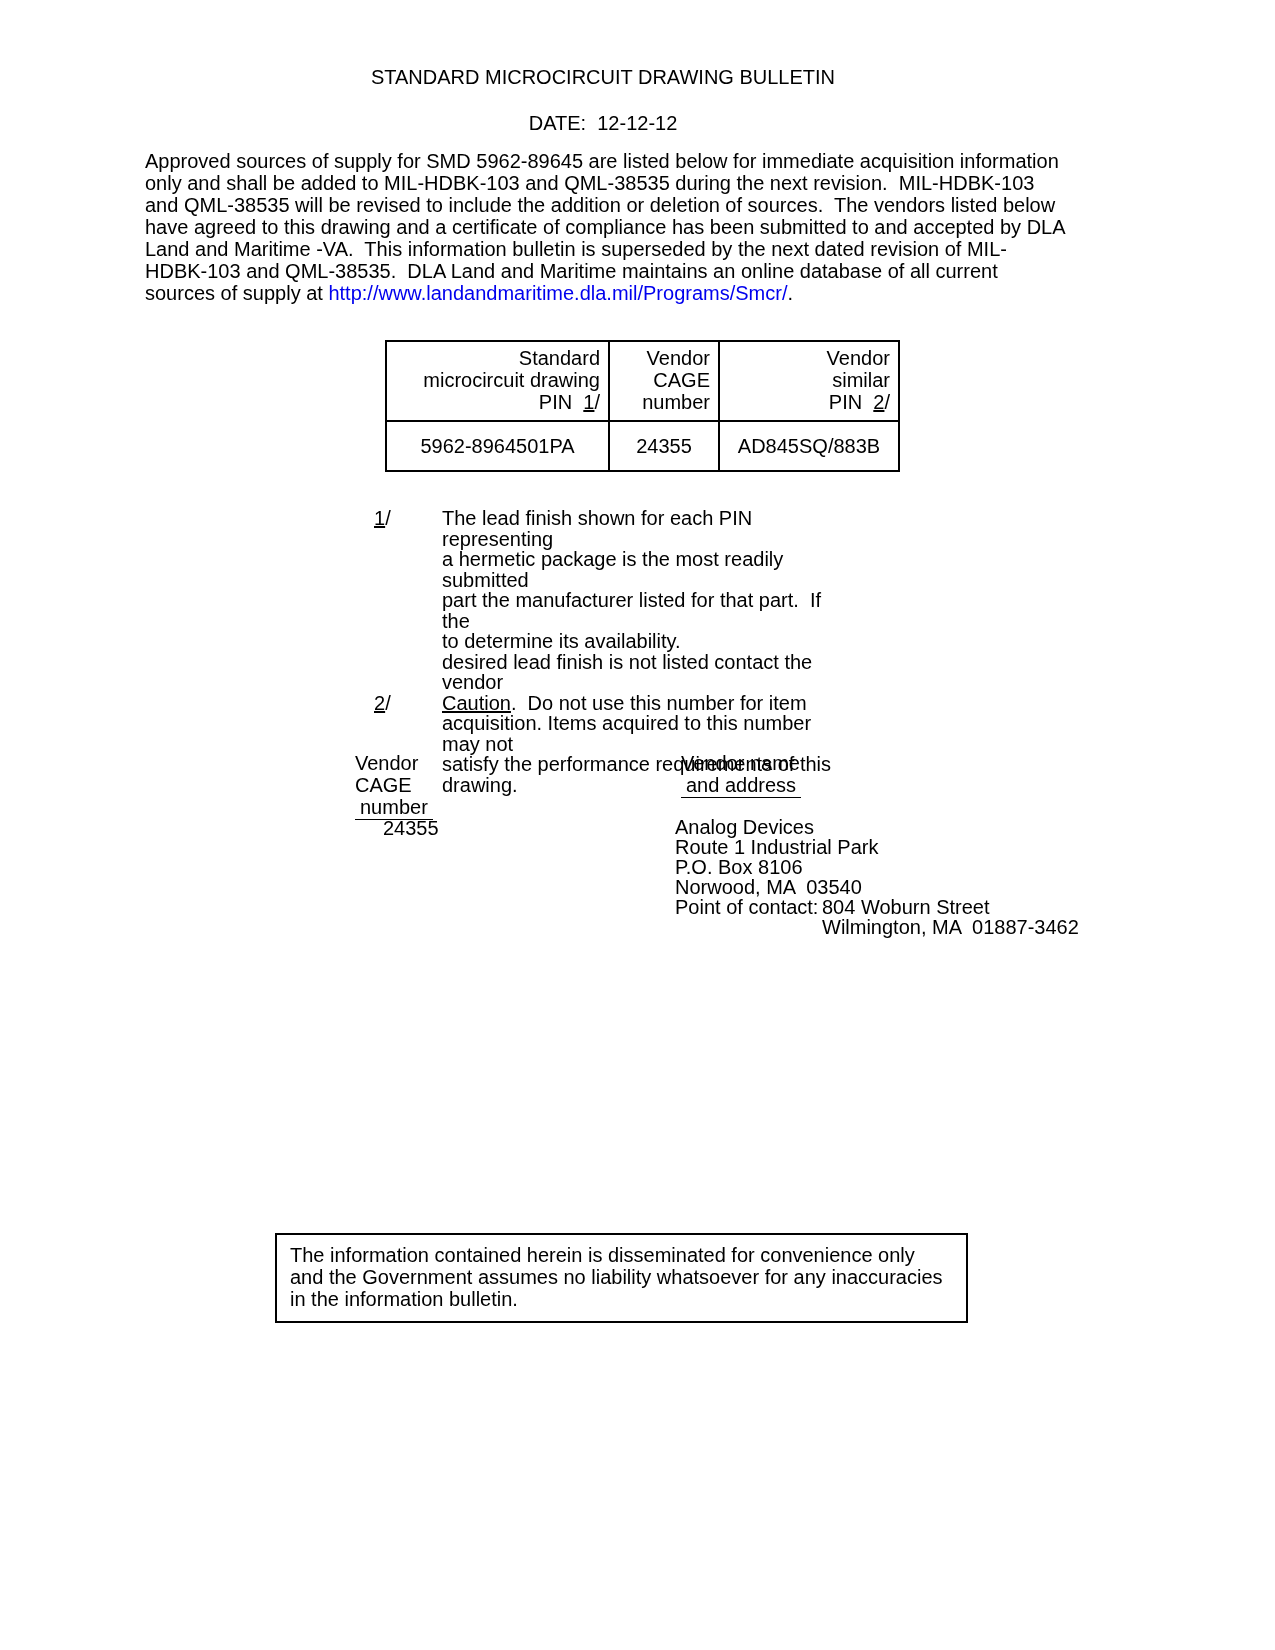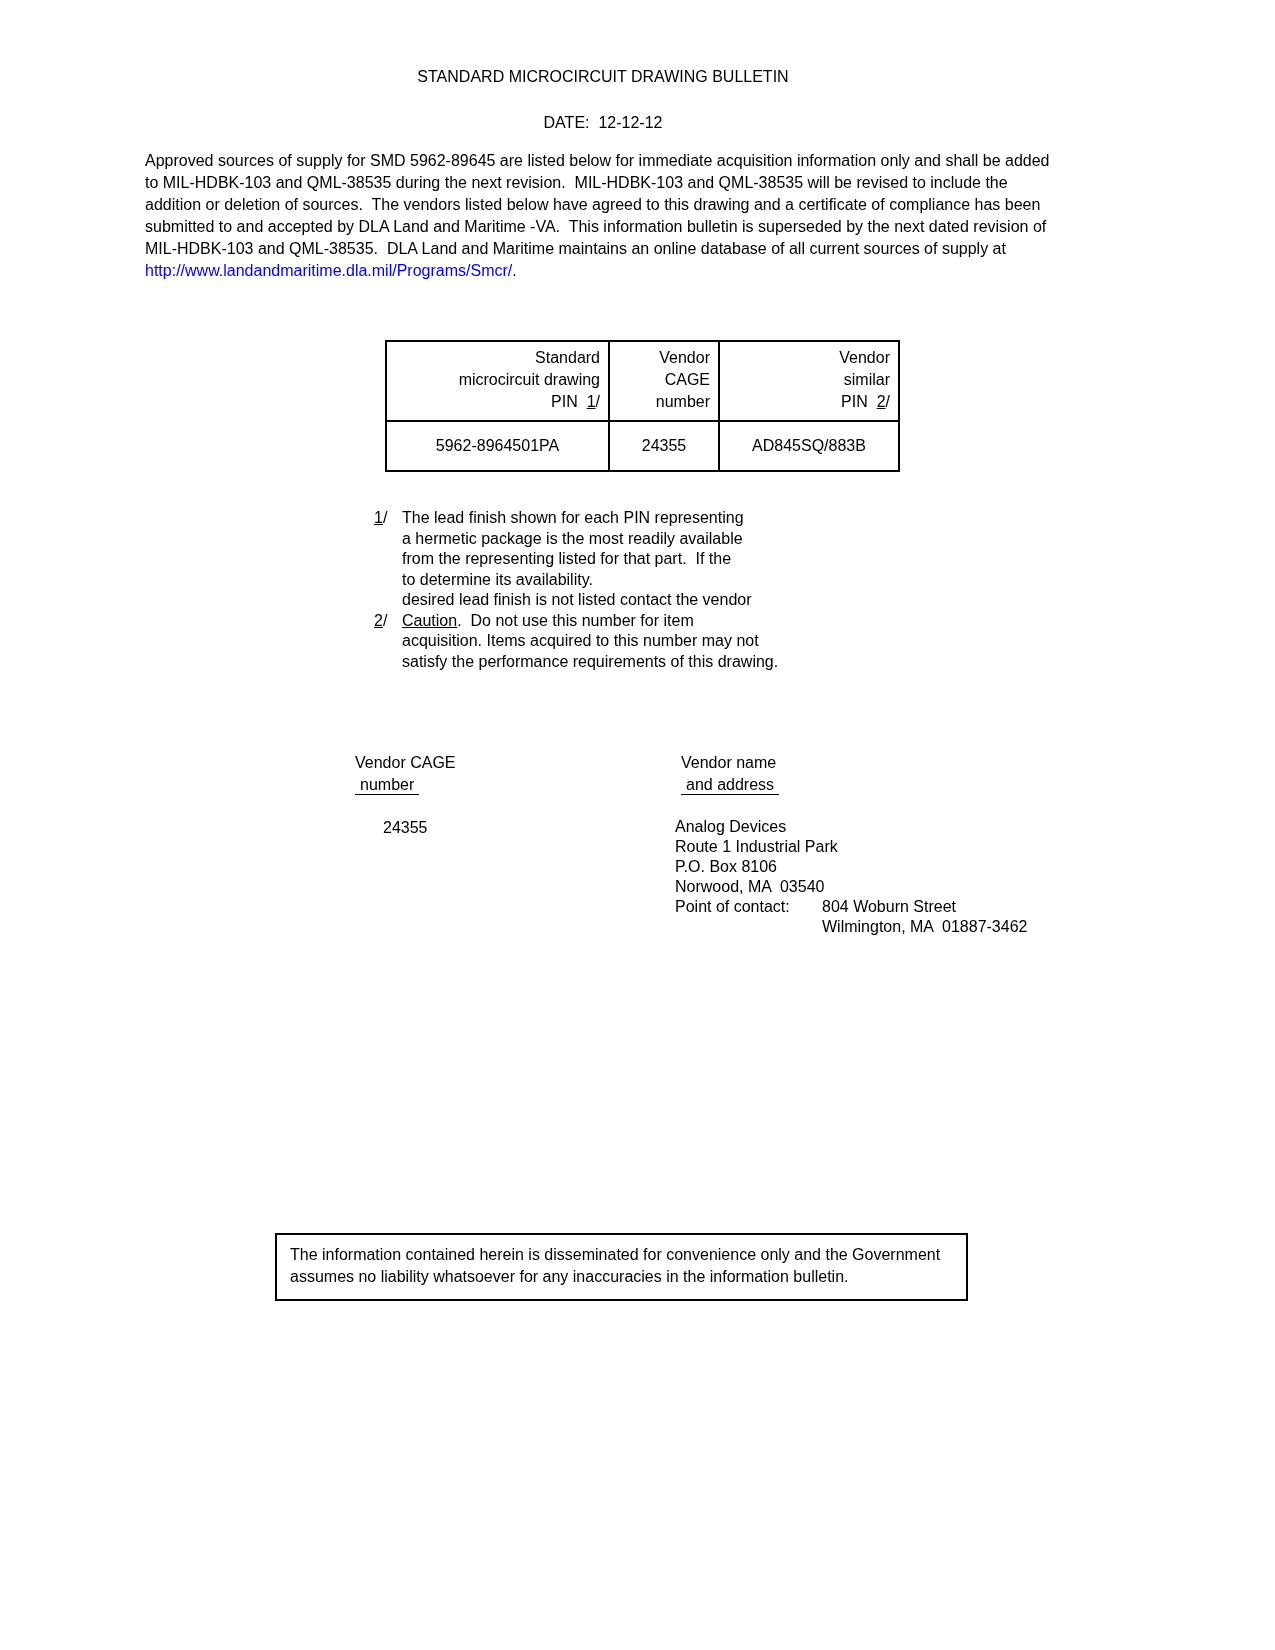--- a/index.html
+++ b/index.html
@@ -2,21 +2,21 @@
 <html style="--link-color: #0000EE;"><head>
 <meta charset="utf-8">
 <style>
   html, body { margin: 0; padding: 0; background: #ffffff; }
   .page {
     position: relative;
     width: 1275px;
     height: 1650px;
     background: #ffffff;
     font-family: "Liberation Sans", "DejaVu Sans", sans-serif;
-    font-size: 16px;
+    font-size: 20px;
     line-height: 22px;
     color: #000000;
     overflow: hidden;
   }
   .t { white-space: pre-wrap; }
   .centered-block { position: absolute; left: 145px; width: 916px; text-align: center; }
   #doc-title { top: 66px; }
   #doc-date  { top: 112px; }
   .intro { position: absolute; left: 145px; top: 150px; width: 920px; }
   a.link { color: var(--link-color, #0000EE); text-decoration: none; cursor: pointer; }
@@ -25,21 +25,21 @@
   table.smd td { border: 2px solid #000; vertical-align: middle; padding: 0; }
   table.smd td.hdr { padding: 5px 8px 7px 8px; text-align: right; }
   table.smd td.cell { height: 48px; }
   .w1 { width: 205px; } .w2 { width: 92px; } .w3 { width: 162px; }
   .u { text-decoration: underline; }
   .u-ext { border-bottom: 1.5px solid #000; padding: 0 5px 1px 5px; }
 
   .fnotes { position: absolute; left: 374px; top: 508px; width: 480px; line-height: 20.5px; }
   .fn { display: flex; }
   .fn-marker { flex: 0 0 28px; width: 28px; }
-  .fn-text { flex: 1 1 auto; }
+  .fn-text { flex: 1 1 auto; margin-left: 40px; }
 
   .vh { position: absolute; text-align: left; }
   .vh-cage { left: 355px; top: 752px; width: 120px; }
   .vh-name { left: 681px; top: 752px; width: 132px; }
   .cage-value { position: absolute; left: 383px; top: 817px; }
   .addr { position: absolute; left: 675px; top: 817px; line-height: 20px; }
   .poc-row { display: flex; }
   .poc-label { flex: 0 0 147px; width: 147px; }
 
   .disclaimer {
@@ -86,22 +86,22 @@
       <td class="cell w3 t">AD845SQ/883B</td>
     </tr>
   </tbody>
     </table>
 
   <div class="fnotes">
     <div class="fn">
       <div class="fn-marker"><span class="u">1</span><span>/</span></div>
       <div class="fn-text">
         <div class="t">The lead finish shown for each PIN representing</div>
-        <div class="t">a hermetic package is the most readily available</div>
-        <div class="t">from the representing listed for that part.  If the</div>
+        <div class="t">a hermetic package is the most readily submitted</div>
+        <div class="t">part the manufacturer listed for that part.  If the</div>
         <div class="t">to determine its availability.</div>
         <div class="t">desired lead finish is not listed contact the vendor</div>
       </div>
     </div>
     <div class="fn">
       <div class="fn-marker"><span class="u">2</span><span>/</span></div>
       <div class="fn-text">
         <div class="t"><span class="u">Caution</span><span>.  Do not use this number for item</span></div>
         <div class="t">acquisition. Items acquired to this number may not</div>
         <div class="t">satisfy the performance requirements of this drawing.</div>

